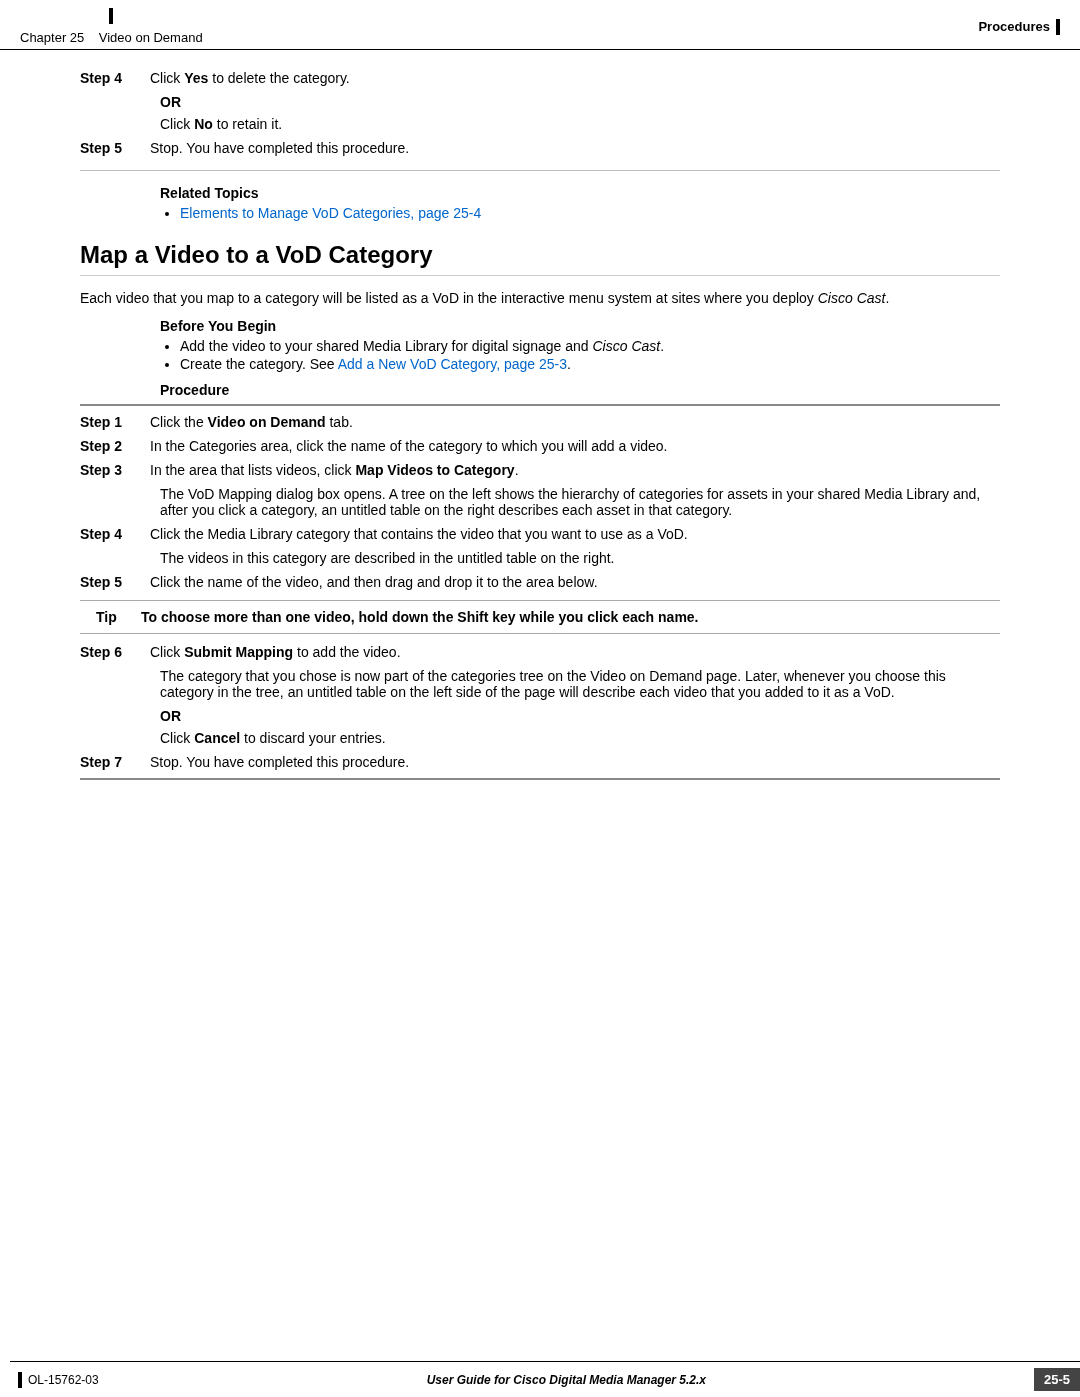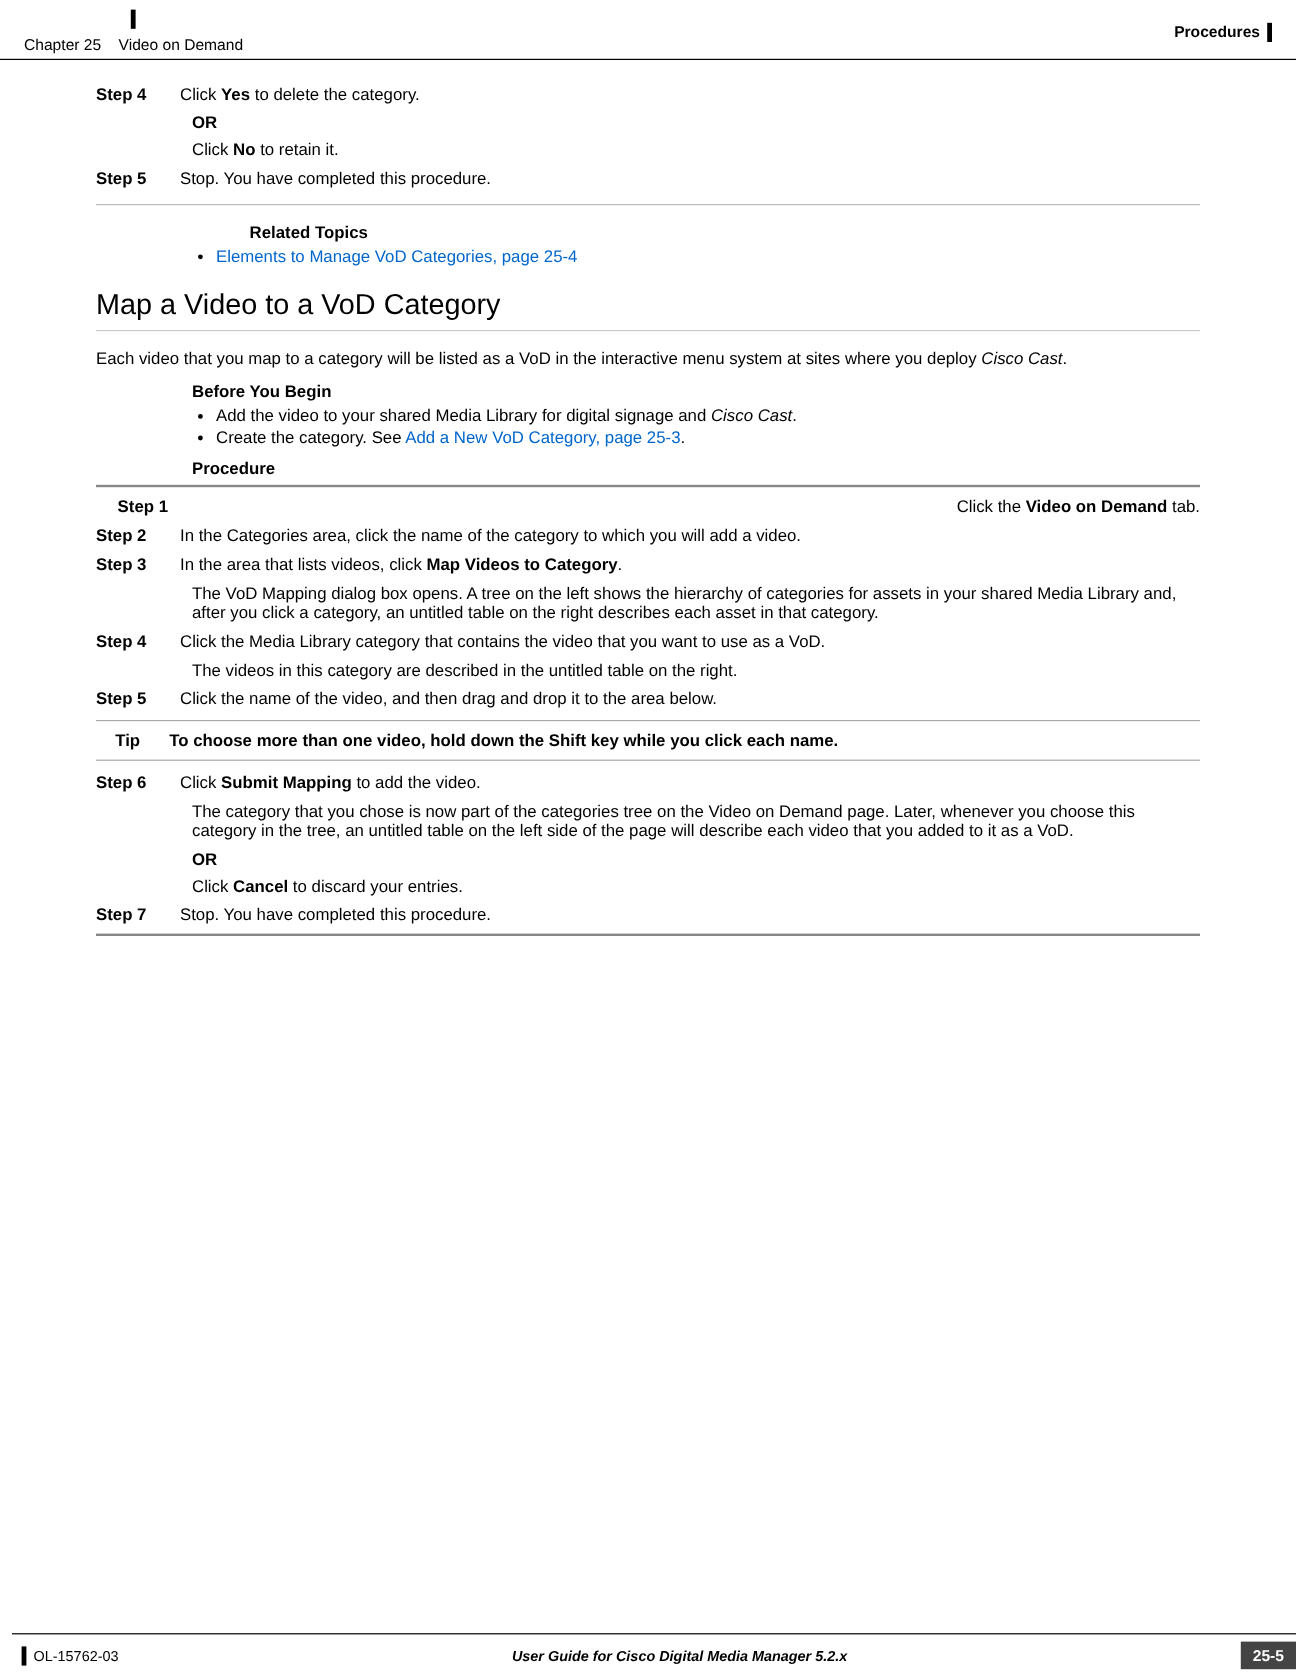--- a/index.html
+++ b/index.html
@@ -81,38 +81,37 @@
       margin: 14px 0;
     }
 
     
     .related-topics {
       margin: 10px 0 10px 80px;
     }
     .related-topics-title {
       font-weight: bold;
       margin-bottom: 4px;
-      margin-left: 48px;
     }
     .related-topics ul {
       list-style: disc;
       padding-left: 20px;
     }
     .related-topics ul li {
       margin: 2px 0;
     }
     .link {
       color: #0066cc;
       text-decoration: none;
     }
 
     
     .section-heading {
       font-size: 24px;
-      font-weight: normal;
+      font-weight: bold;
       margin: 20px 0 14px 0;
       border-bottom: 1px solid #ccc;
       padding-bottom: 6px;
     }
 
     
     .intro-para {
       margin-bottom: 12px;
     }
 
@@ -271,21 +270,21 @@
       </li>
       <li>
         Create the category. See <a class="link" href="#">Add a New VoD Category, page 25-3</a>.
       </li>
     </ul>
   </div>
 
   <div class="procedure-label">Procedure</div>
   <hr class="proc-divider">
 
-  <div class="step-row" style="margin-top:8px;text-align:right;">
+  <div class="step-row" style="margin-top:8px;">
     <span class="step-label"><strong>Step 1</strong></span>
     <span class="step-content">
       Click the <strong>Video on Demand</strong> tab.
     </span>
   </div>
 
   <div class="step-row">
     <span class="step-label"><strong>Step 2</strong></span>
     <span class="step-content">In the Categories area, click the name of the category to which you will add a video.</span>
   </div>

